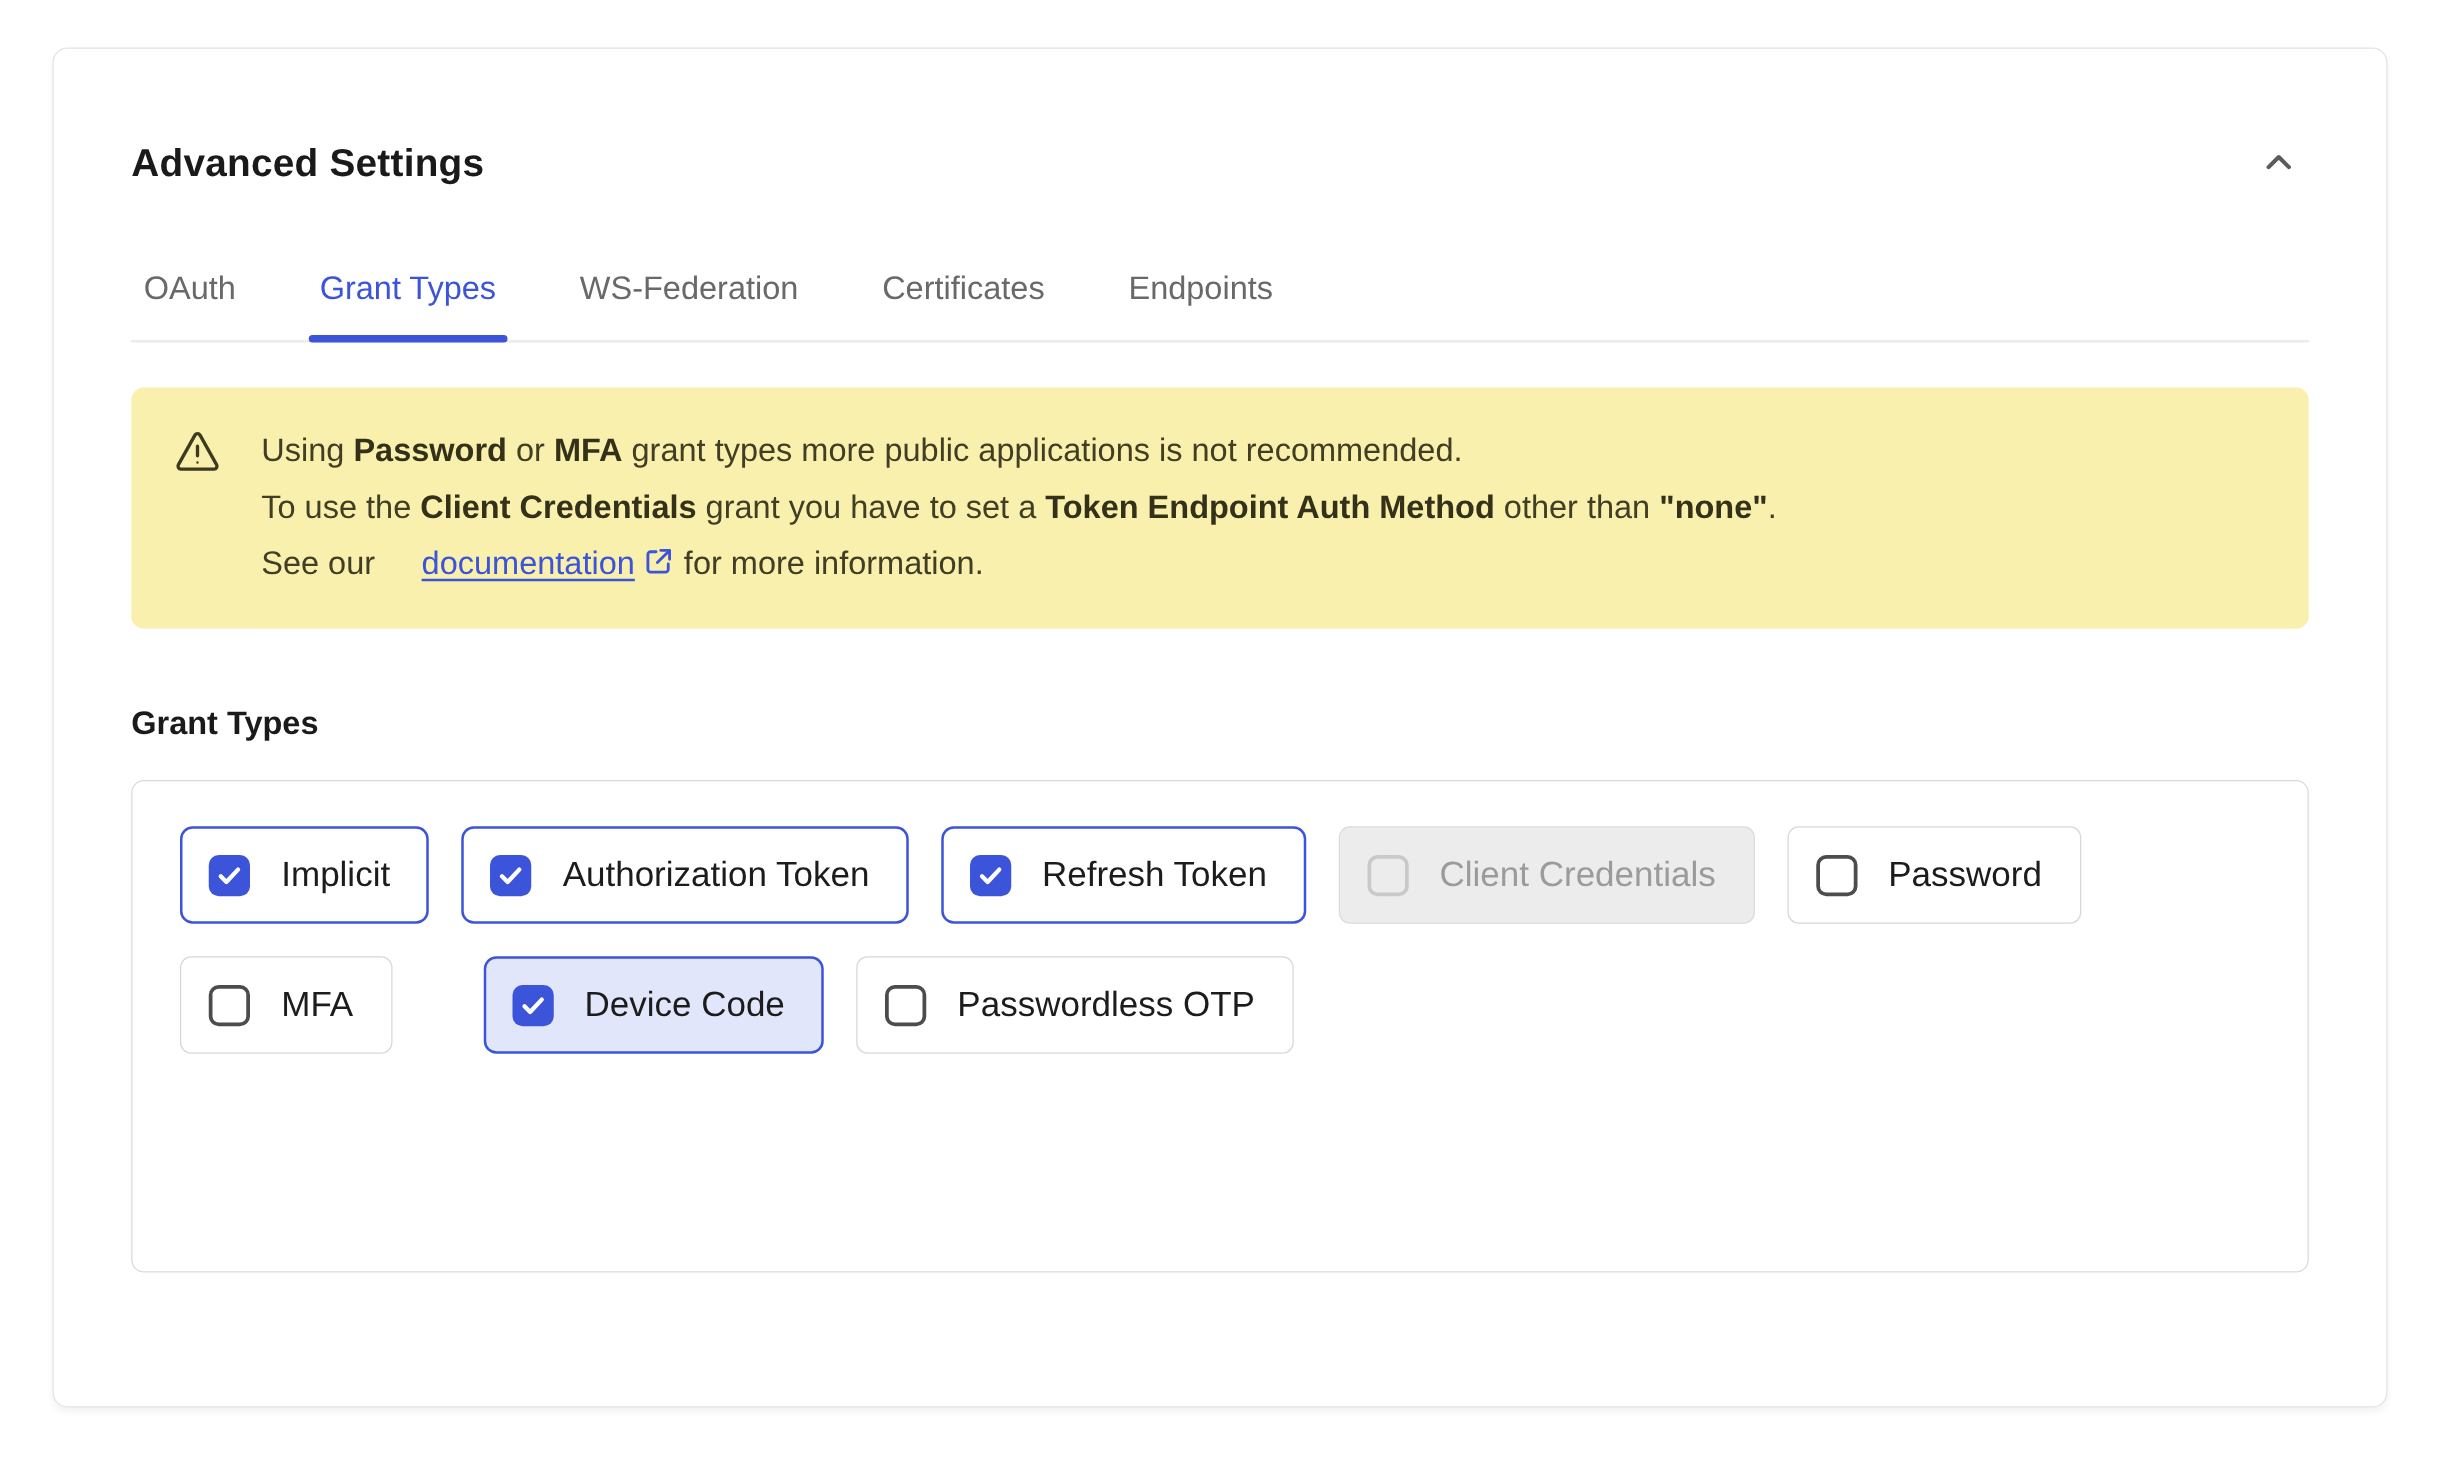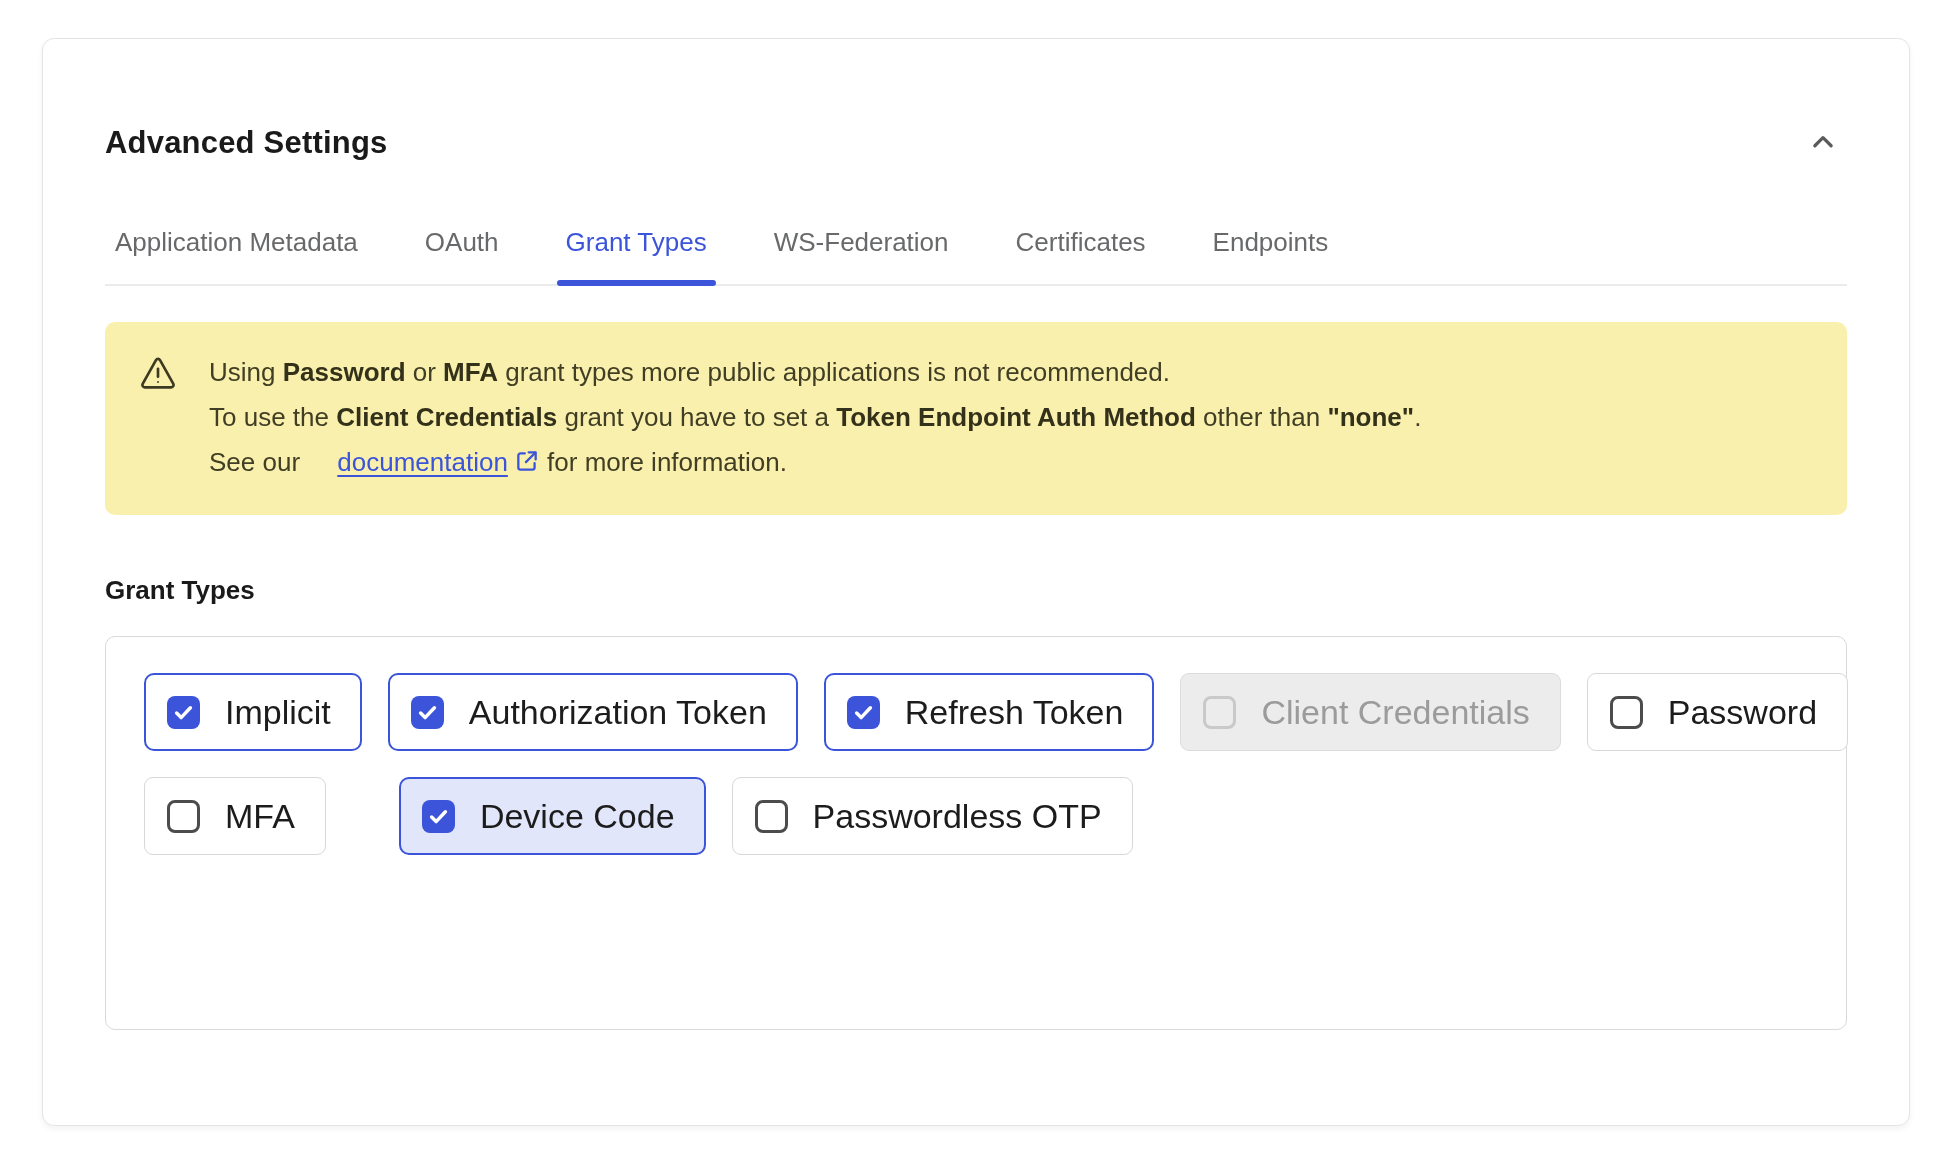--- a/index.html
+++ b/index.html
@@ -6,21 +6,21 @@
   html,body { width: 1952px; height: 1168px; background: #ffffff;
     font-family: "Liberation Sans", sans-serif; }
 
   .card {
     position: absolute; left: 42px; top: 38px;
     width: 1868px; height: 1088px;
     background: #fff;
     border: 1px solid #e4e4e4;
     border-radius: 12px;
     box-shadow: 0 3px 6px rgba(0,0,0,0.05);
-    padding: 12px 62px;
+    padding: 0 62px;
   }
 
   
   .card-header {
     margin-top: 72px;
     display: flex; align-items: center; justify-content: space-between;
   }
   .card-header h1 { font-size: 31px; font-weight: 700; color: #1a1a1a; letter-spacing: 0.2px; }
   .collapse-btn {
     background: none; border: none; cursor: pointer;
@@ -76,21 +76,21 @@
   }
   .grant-row { display: flex; gap: 26px; margin-bottom: 26px; }
 
   .grant-card {
     display: inline-flex; align-items: center;
     height: 78px;
     padding: 0 30px 0 22px;
     background: #fff;
     border: 1px solid #d8d8d8;
     border-radius: 9px;
-    font-size: 34px; color: #1c1c1c;
+    font-size: 28px; color: #1c1c1c;
     cursor: pointer; white-space: nowrap;
   }
   .grant-card.checked {
     border: 2px solid #3b54d9;
     border-radius: 10px;
     padding: 0 29px 0 21px;
   }
   .grant-card.highlighted { background: #e2e6fa; margin-left: 47px; }
   .grant-card.disabled {
     background: #ececec;
@@ -121,21 +121,20 @@
     <button class="collapse-btn">
       <span>
         <svg viewBox="0 0 24 24" fill="none" stroke="#5b5b5b" stroke-width="2.6" stroke-linecap="round" stroke-linejoin="round">
             <path d="M5.5 15 L12 8.5 L18.5 15"></path>
           </svg>
       </span>
     </button>
   </div>
 
   <nav class="tabs">
-    <div class="tab">Application Metadata</div>
     <div class="tab">OAuth</div>
     <div class="tab active">Grant Types</div>
     <div class="tab">WS-Federation</div>
     <div class="tab">Certificates</div>
     <div class="tab">Endpoints</div>
   </nav>
 
   <div class="banner">
     <span class="banner-icon">
       <svg viewBox="0 0 24 23" fill="none" stroke="#3c3a20" stroke-width="1.7" stroke-linecap="round" stroke-linejoin="round">

